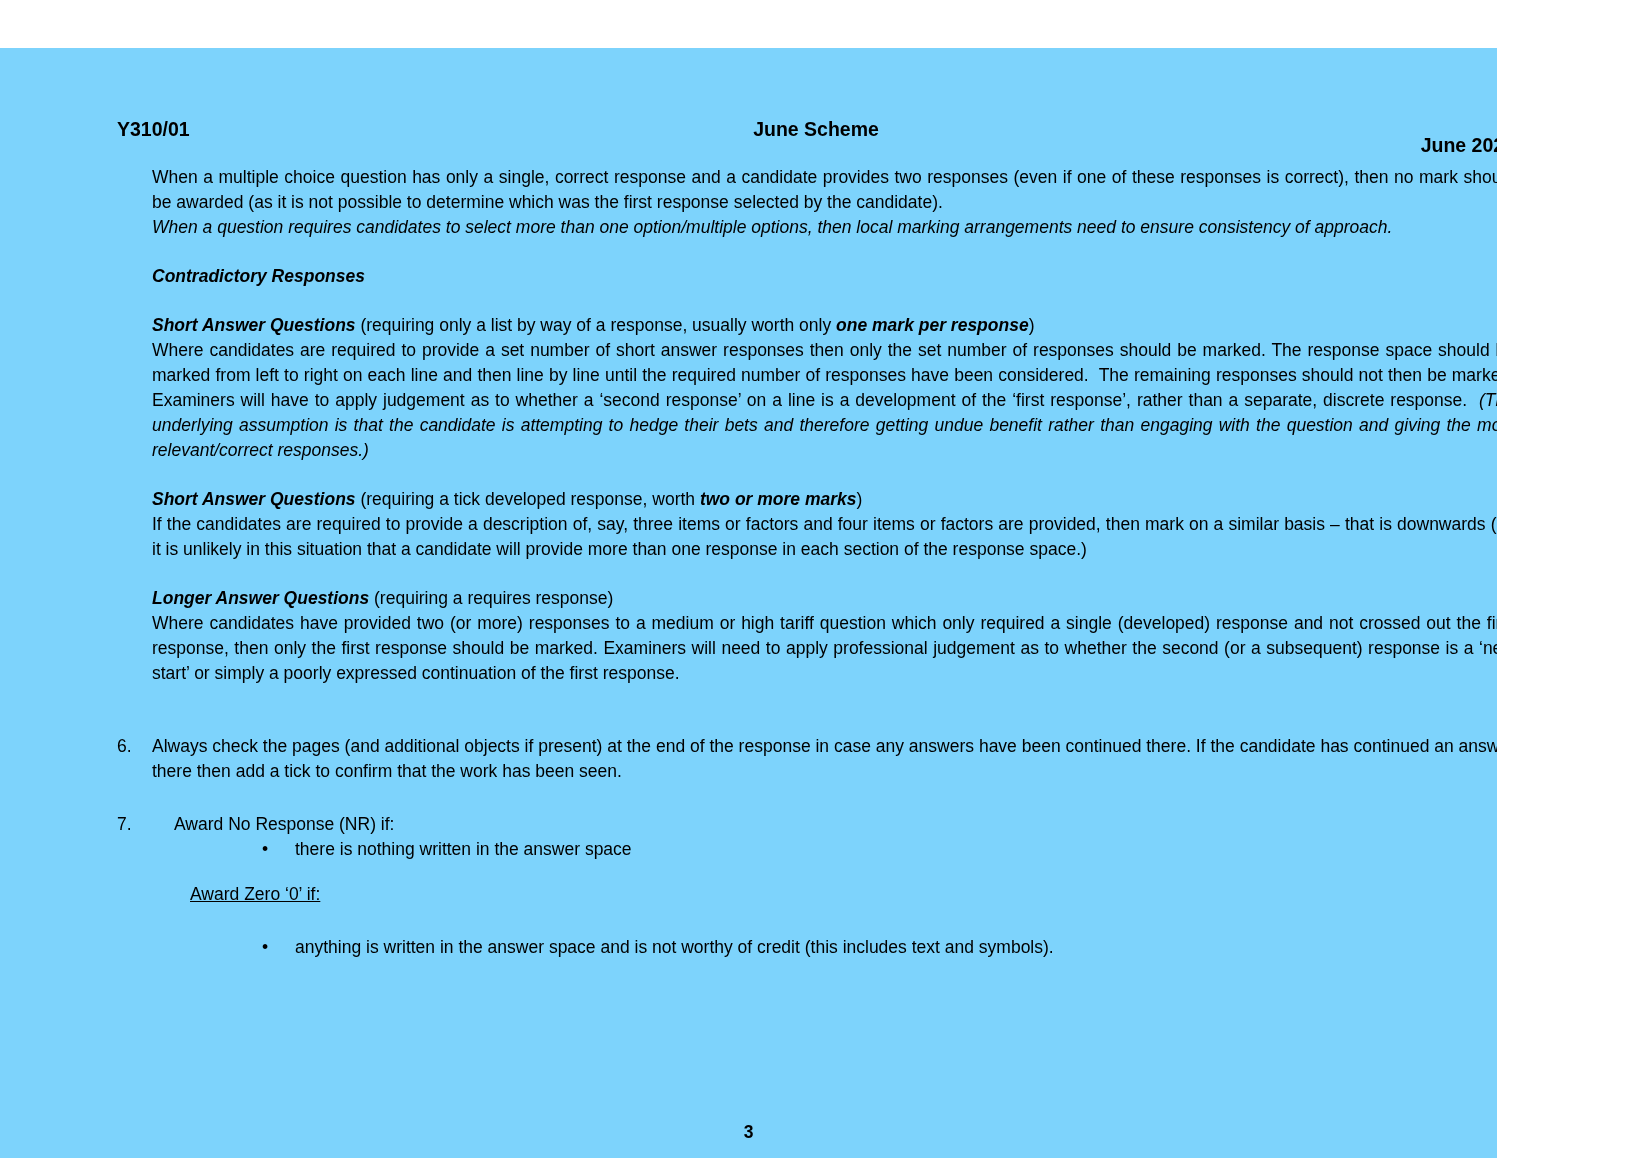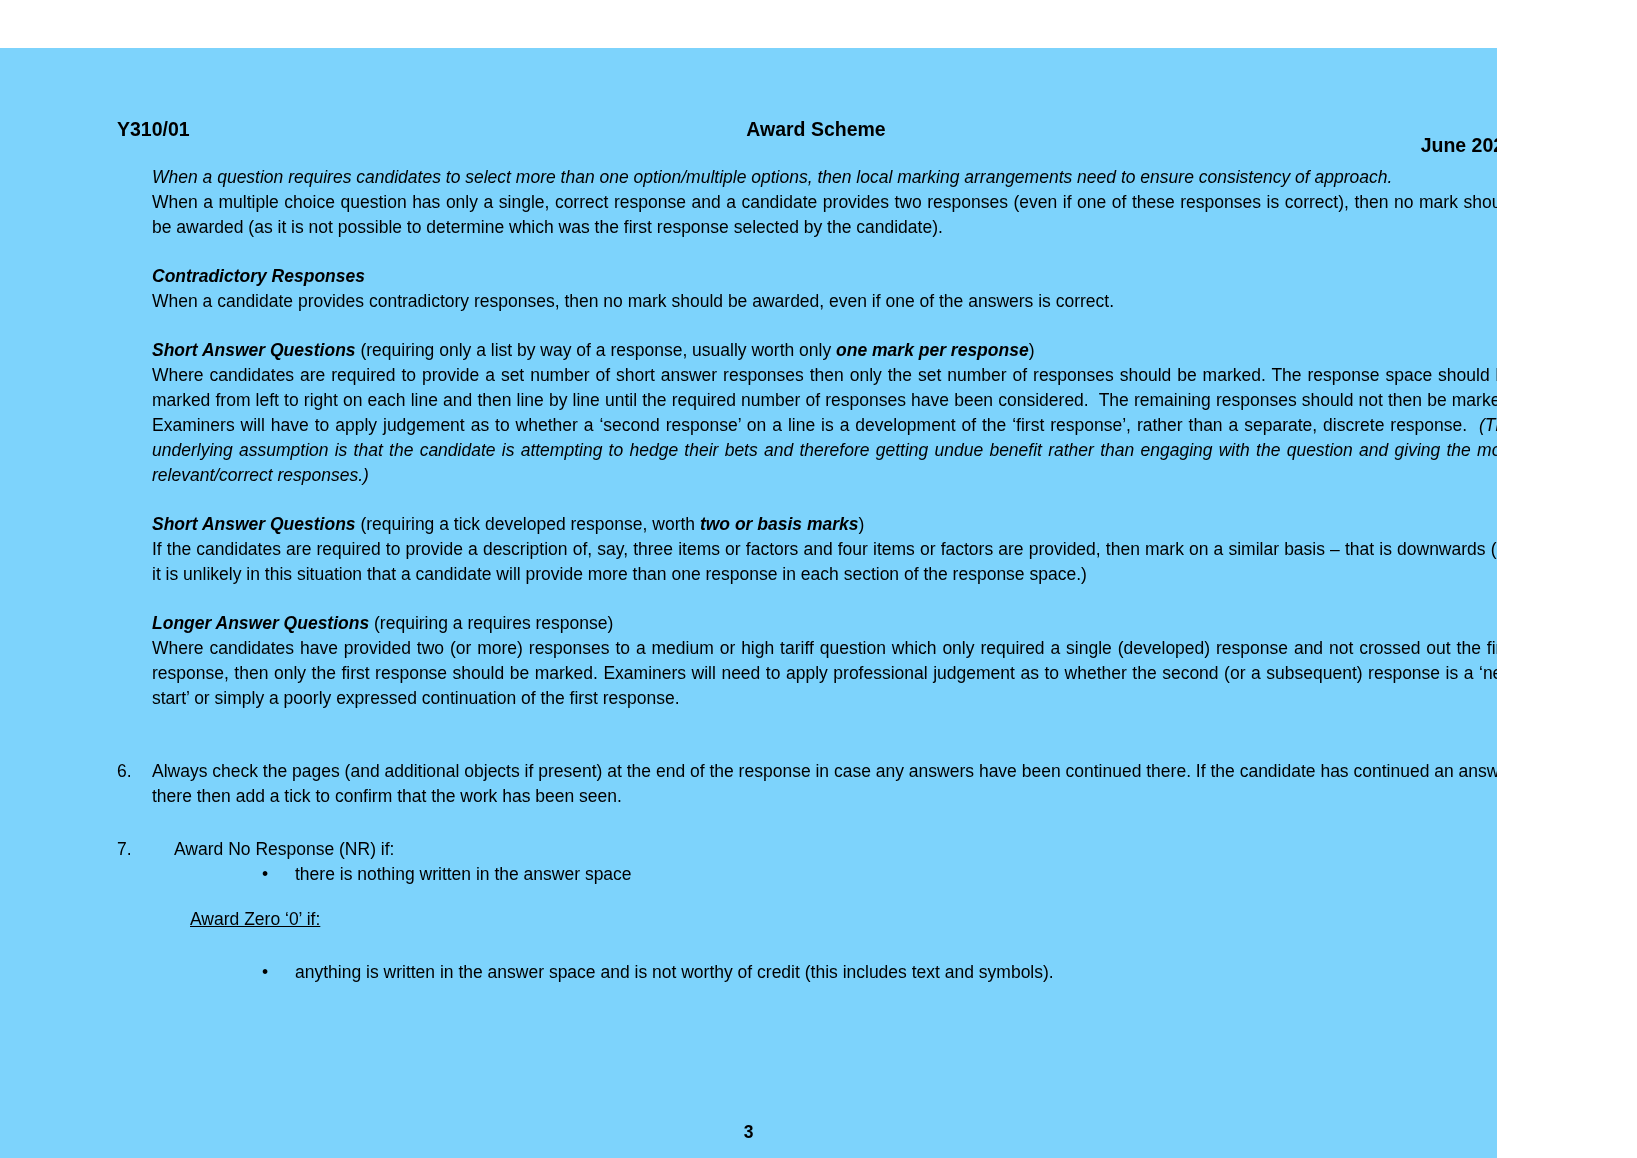--- a/index.html
+++ b/index.html
@@ -61,39 +61,38 @@
     font-weight: bold;
   }
 </style>
 </head>
 <body>
 
 <div class="page">
 
   <div class="header">
     <span class="h-left">Y310/01</span>
-    <span class="h-center">Award Scheme</span>
+    <span class="h-center">June Scheme</span>
     <span class="h-right">June 2023</span>
   </div>
 
   <div class="content">
 
+    <p class="para">When a multiple choice question has only a single, correct response and a candidate provides two responses (even if one of these responses is correct), then no mark should be awarded (as it is not possible to determine which was the first response selected by the candidate).</p>
+
     <p class="para italic">When a question requires candidates to select more than one option/multiple options, then local marking arrangements need to ensure consistency of approach.</p>
-
-    <p class="para">When a multiple choice question has only a single, correct response and a candidate provides two responses (even if one of these responses is correct), then no mark should be awarded (as it is not possible to determine which was the first response selected by the candidate).</p>
 
     <p class="hline"><span class="b">Contradictory Responses</span></p>
 
-    <p class="para">When a candidate provides contradictory responses, then no mark should be awarded, even if one of the answers is correct.</p>
 
     <p class="hline"><span class="b">Short Answer Questions</span><span> (requiring only a list by way of a response, usually worth only </span><span class="b">one mark per response</span><span>)</span></p>
 
     <p class="para"><span>Where candidates are required to provide a set number of short answer responses then only the set number of responses should be marked. The response space should be marked from left to right on each line and then line by line until the required number of responses have been considered.&nbsp; The remaining responses should not then be marked. Examiners will have to apply judgement as to whether a ‘second response’ on a line is a development of the ‘first response’, rather than a separate, discrete response.&nbsp; </span><span class="i">(The underlying assumption is that the candidate is attempting to hedge their bets and therefore getting undue benefit rather than engaging with the question and giving the most relevant/correct responses.)</span></p>
 
-    <p class="hline"><span class="b">Short Answer Questions</span><span> (requiring a tick developed response, worth </span><span class="b">two or basis marks</span><span>)</span></p>
+    <p class="hline"><span class="b">Short Answer Questions</span><span> (requiring a tick developed response, worth </span><span class="b">two or more marks</span><span>)</span></p>
 
     <p class="para">If the candidates are required to provide a description of, say, three items or factors and four items or factors are provided, then mark on a similar basis – that is downwards (as it is unlikely in this situation that a candidate will provide more than one response in each section of the response space.)</p>
 
     <p class="hline"><span class="b">Longer Answer Questions</span><span> (requiring a requires response)</span></p>
 
     <p class="para">Where candidates have provided two (or more) responses to a medium or high tariff question which only required a single (developed) response and not crossed out the first response, then only the first response should be marked. Examiners will need to apply professional judgement as to whether the second (or a subsequent) response is a ‘new start’ or simply a poorly expressed continuation of the first response.</p>
 
     <div class="numbered mt-xl">
       <span class="num">6.</span>
       <p class="numtext justify">Always check the pages (and additional objects if present) at the end of the response in case any answers have been continued there. If the candidate has continued an answer there then add a tick to confirm that the work has been seen.</p>

